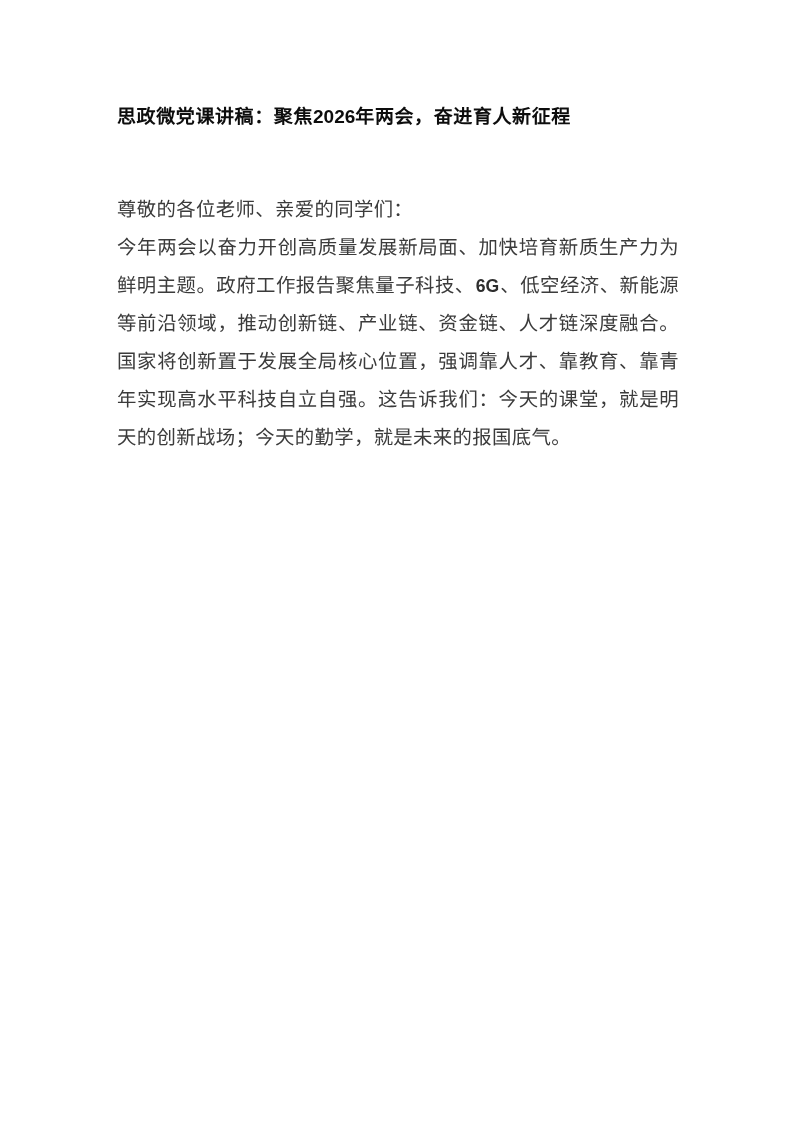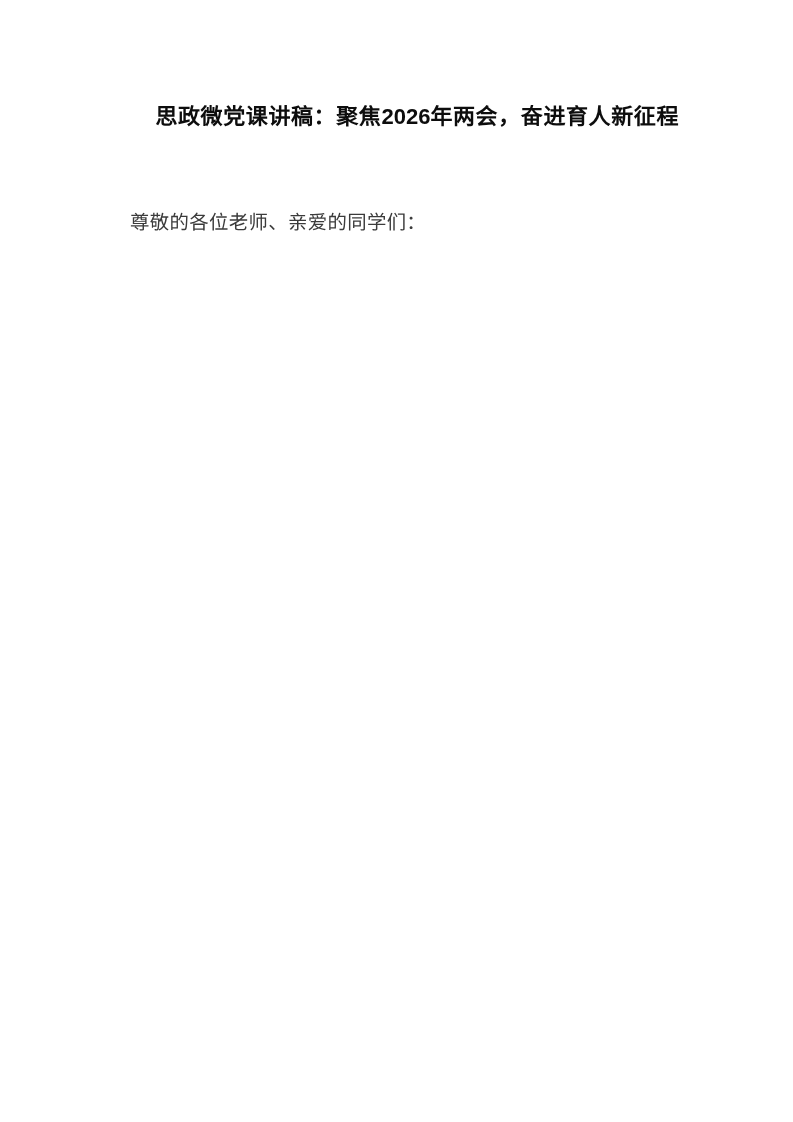--- a/index.html
+++ b/index.html
@@ -25,42 +25,42 @@
     left: 117px;
     top: 0;
     width: 562px;
   }
 
   
   .doc-title {
     margin: 0;
     padding-top: 96px;
     font-family: "Liberation Serif", "DejaVu Serif", serif;
-    font-size: 22px;
+    font-size: 19px;
     font-weight: bold;
     line-height: 41px;
     color: #0d0d0d;
-    text-align: right;
+    text-align: left;
     letter-spacing: 0.6px;
     word-break: break-all;
   }
 
   .doc-title .lat {
     font-family: "Liberation Sans", "DejaVu Sans", sans-serif;
     font-weight: bold;
     letter-spacing: 0;
   }
 
   
   .para-block {
     padding-top: 54px;
   }
 
   p.para {
-    margin: 13px;
+    margin: 0;
     font-family: "Liberation Serif", "DejaVu Serif", serif;
     font-size: 19.4px;
     line-height: 38px;
     color: #3b3b3b;
     text-align: justify;
     text-justify: inter-character;
     letter-spacing: 0.35px;
     word-break: break-all;
     hanging-punctuation: allow-end;
   }
@@ -81,17 +81,18 @@
   <div class="doc-body">
 
     <h1 class="doc-title">思政微党课讲稿：聚焦<span class="lat">2026</span>年两会，奋进育人新征程</h1>
 
     <div class="para-block">
 
       <p class="para">尊敬的各位老师、亲爱的同学们：</p>
 
 
 
+      <p class="para">今年两会以奋力开创高质量发展新局面、加快培育新质生产力为鲜明主题。政府工作报告聚焦量子科技、<span class="lat">6G</span>、低空经济、新能源等前沿领域，推动创新链、产业链、资金链、人才链深度融合。国家将创新置于发展全局核心位置，强调靠人才、靠教育、靠青年实现高水平科技自立自强。这告诉我们：今天的课堂，就是明天的创新战场；今天的勤学，就是未来的报国底气。</p>
 
 
     </div>
   </div>
 </div>
 
 </body></html>

